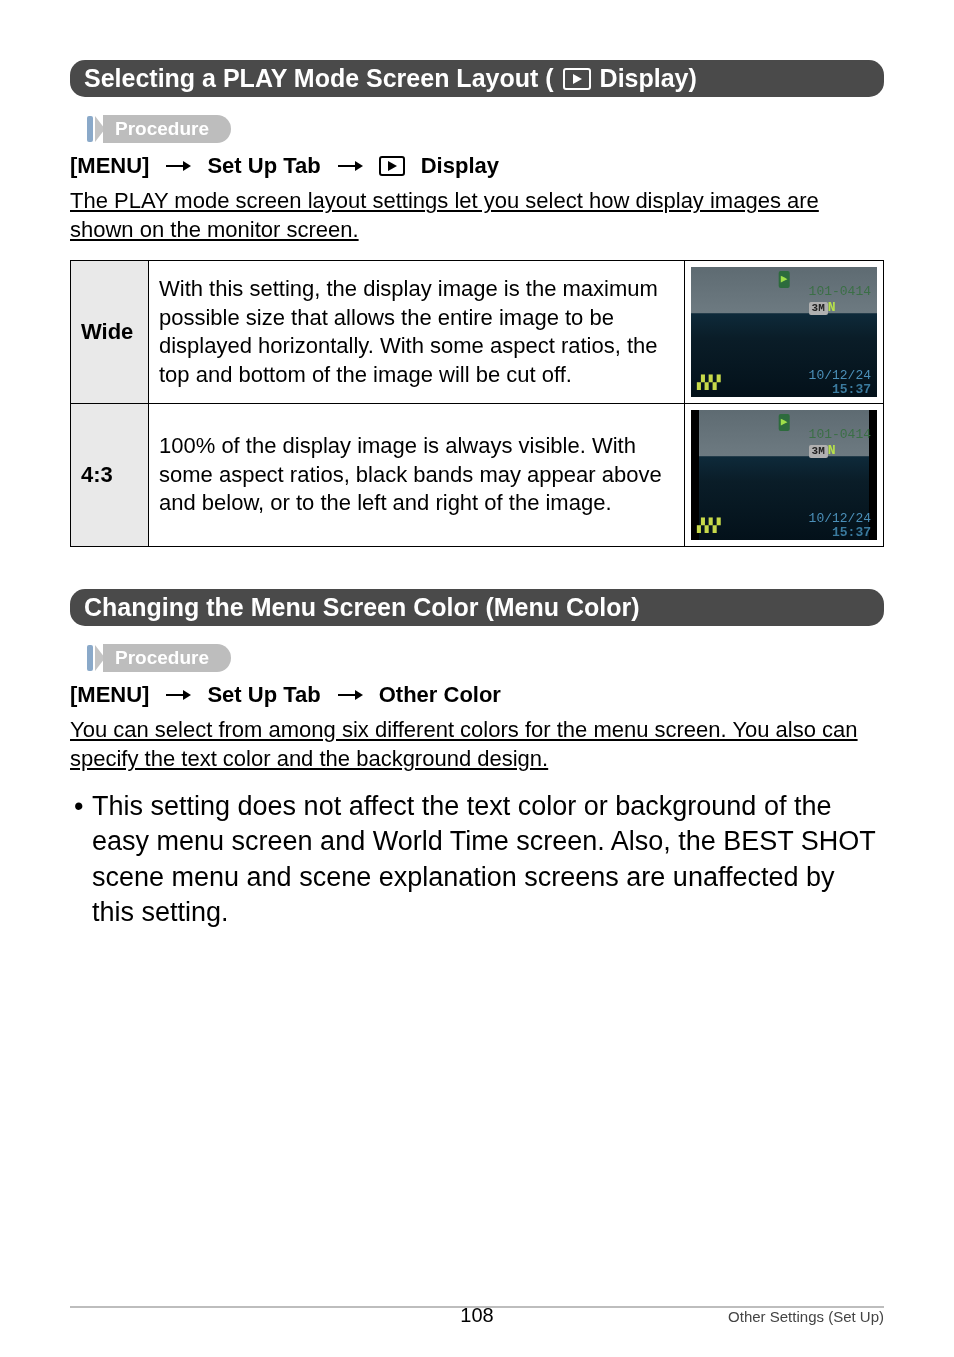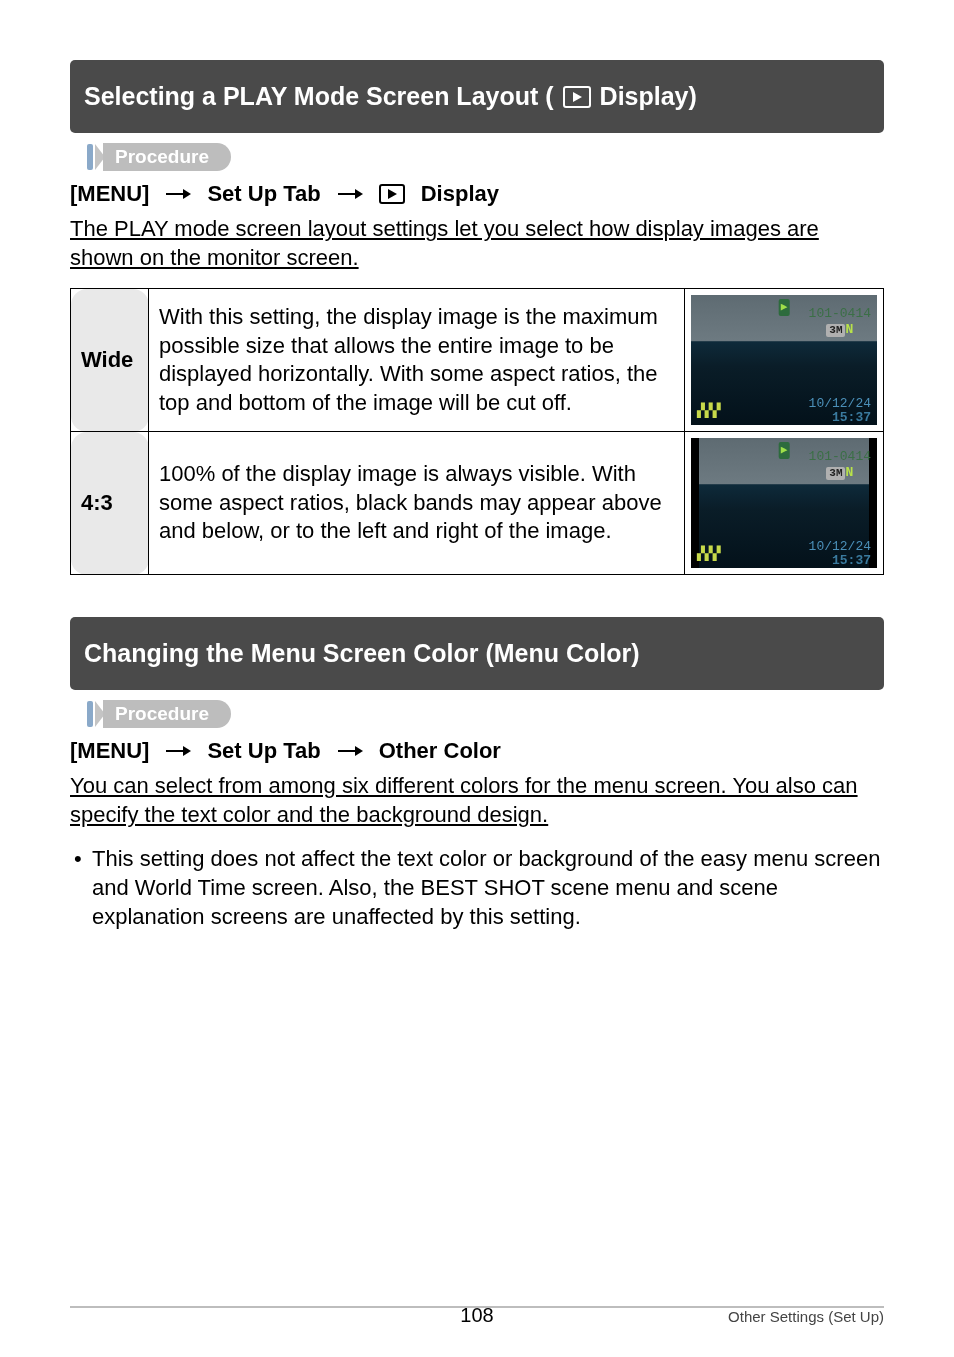--- a/index.html
+++ b/index.html
@@ -5,23 +5,23 @@
   * { box-sizing: border-box; margin: 0; padding: 0; }
   html, body { width: 954px; background: #fff; font-family: Arial, Helvetica, sans-serif; color: #000; }
   body { padding: 60px 70px 40px 70px; min-height: 1357px; position: relative; }
 
   
   .section-bar {
     background: #4a4a4a;
     color: #fff;
     font-size: 25px;
     font-weight: bold;
-    padding: 22px 14px;
-    border-radius: 5px;
-    margin-bottom: 10px;
+    padding: 4px 14px;
+    border-radius: 15px;
+    margin-bottom: 18px;
     display: flex;
     align-items: center;
     gap: 6px;
   }
   .play-icon {
     display: inline-flex;
     align-items: center;
     justify-content: center;
     width: 28px;
     height: 22px;
@@ -95,58 +95,57 @@
     border: 1px solid #000;
     padding: 10px 10px;
     vertical-align: middle;
     font-size: 22px;
     line-height: 1.3;
   }
   table.opt td.key {
     font-weight: bold;
     background: #e9e9e9;
     width: 78px;
-    border-radius: 16px;
   }
   table.opt td.thumbcell { width: 198px; padding: 6px; }
 
   
   .thumb {
     width: 186px;
     height: 130px;
     position: relative;
     background: linear-gradient(to bottom, #5e6b72 0%, #6d7a81 35%, #0e2a3a 36%, #0a1d28 55%, #03111a 100%);
     color: #b8e24a;
     font-family: "Courier New", monospace;
     font-size: 13px;
   }
   .thumb.t-4-3 { width:186px; height:130px; }
   .thumb.t-4-3 .inner43 {
     position:absolute; left:8px; right:8px; top:0; bottom:0;
     background: linear-gradient(to bottom, #5e6b72 0%, #6d7a81 35%, #0e2a3a 36%, #0a1d28 55%, #03111a 100%);
   }
   .thumb.t-4-3 { background:#000; }
-  .thumb .tr { position: absolute; top: 12px; right: 6px; text-align: center; line-height: 1.15; }
+  .thumb .tr { position: absolute; top: 18px; right: 6px; text-align: left; line-height: 1.15; }
   .thumb .tr .line1 { color: #3b6f46; }
   .thumb .tr .badge {
     display:inline-block; background:#b0b0b0; color:#222; font-weight:bold;
     font-size:11px; padding:0 3px; border-radius:2px; margin-top:2px;
   }
   .thumb .tr .nflag { color:#b8e24a; font-weight:bold; }
   .thumb .br { position:absolute; bottom:0; right:6px; text-align:right; color:#5aa0c8; line-height:1.1; }
   .thumb .br .date { color:#4b8fb8; }
   .thumb .br .time { color:#3a7a9e;font-weight:bold; }
   .thumb .bl { position:absolute; bottom:4px; left:6px; color:#c7d94a; }
   .thumb .tc { position:absolute; top:4px; left:50%; transform:translateX(-50%); }
   .thumb .tc .pbox { display:inline-block; background:#2d6b3d; padding:0 2px; border-radius:2px; }
   .thumb .tc .ptri { color:#9fe04a; font-size:11px; }
 
   
   ul.notes { list-style: none; padding-left: 0; }
-  ul.notes li { position: relative; padding-left: 22px; font-size: 22px; line-height: 1.3; }
+  ul.notes li { position: relative; padding-left: 22px; font-size: 27px; line-height: 1.3; }
   ul.notes li::before { content: "•"; position: absolute; left: 4px; top: 0; }
 
   
   .footer {
     position: absolute;
     left: 70px; right: 70px; bottom: 32px;
     border-top: 2px solid #bdbdbd;
     display: flex;
     justify-content: space-between;
     align-items: flex-end;

